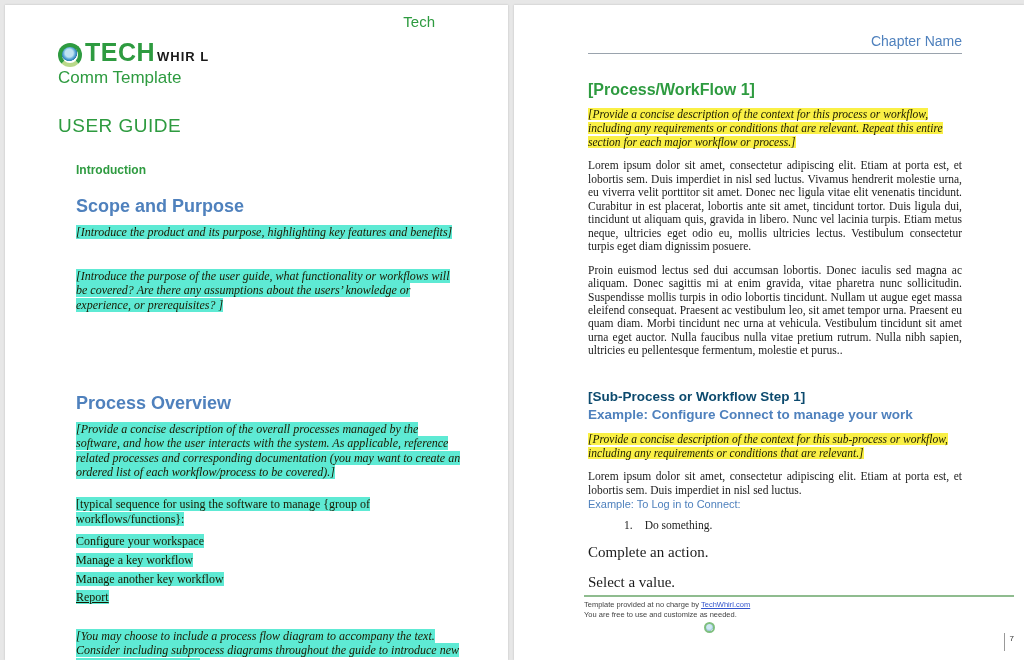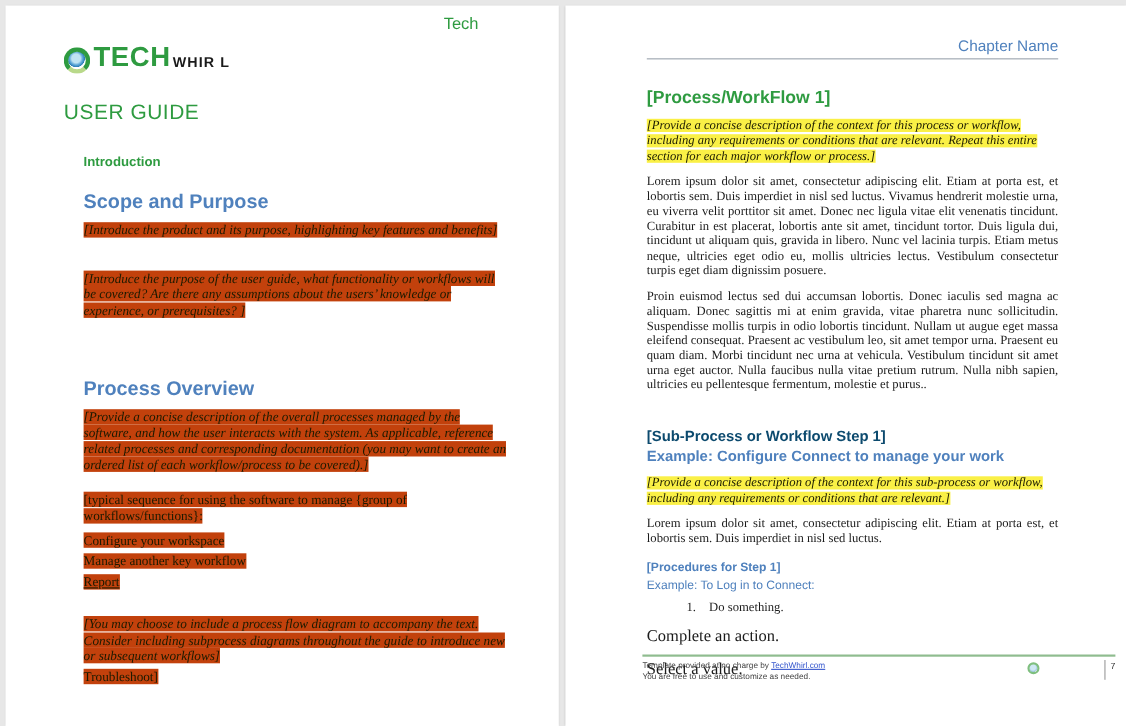--- a/index.html
+++ b/index.html
@@ -21,72 +21,74 @@
   .brand-whirl { color:#1a1a1a; font-weight:bold; font-size:13px; letter-spacing:1px; line-height:1; margin-left:2px; padding-bottom:2px; }
   .comm-template { color:#2e9b40; font-size:17px; margin-top:3px; }
   .tech-topright { position:absolute; top:8px; right:73px; color:#2e9b40; font-size:15px; }
 
   .user-guide { color:#2e9b40; font-size:19px; margin-top:27px; letter-spacing:0.5px; }
   .lp-section { margin-left:18px; margin-top:26px; }
   .h-intro { color:#2e9b40; font-size:12px; font-weight:bold; }
   .h-blue  { color:#4f81bd; font-size:18px; font-weight:bold; }
 
   .note { font-family:"Liberation Serif", serif; font-size:12px; line-height:1.22; color:#1a1a00; max-width:392px; }
-  .note .hl { background:#c2410c; }
+  .note .hl { background:#5eead4; }
   .italic { font-style:italic; }
 
   
   .rp-inner { padding:25px 62px 0 74px; position:relative; height:100%; }
   .rp-header { border-bottom:1px solid #9aa3ad; text-align:right; color:#4f81bd; font-size:14px; padding-bottom:4px; margin-top:3px; }
 
   .rp-h1 { color:#2e9b40; font-size:16px; font-weight:bold; margin-top:27px; }
   .rp-note { font-family:"Liberation Serif", serif; font-size:11.5px; line-height:1.23; color:#1a1a00; margin-top:8px; }
   .rp-note .hl { background:#faf046; }
   .rp-body { font-family:"Liberation Serif", serif; font-size:11.5px; line-height:1.17; color:#1b1b1b; text-align:justify; margin-top:10px; }
   .rp-h2 { color:#0c4a6e; font-size:13.5px; font-weight:bold; margin-top:30px; line-height:1.35; }
   .rp-h2b { color:#4f81bd; font-size:13.5px; font-weight:bold; line-height:1.35; }
   .rp-h3 { color:#4f81bd; font-size:11px; font-weight:bold; margin-top:12px; line-height:1.4; }
   .rp-h3b { color:#4f81bd; font-size:11px; font-weight:normal; line-height:1.4; }
   .rp-list { font-family:"Liberation Serif", serif; font-size:11.5px; color:#1b1b1b; margin-top:6px; margin-left:36px; display:flex; gap:12px; }
   .rp-line { font-family:"Liberation Serif", serif; font-size:15px; color:#1b1b1b; margin-top:13px; }
 
   .rp-footer { position:absolute; left:70px; right:10px; top:590px; border-top:2px solid #8fbc8f;
-               display:flex; align-items:flex-start; padding-top:3px; }
+               display:flex; align-items:flex-start; padding-top:3px;flex-direction:column; }
   .footer-text { font-size:7.5px; color:#444; line-height:1.3; width:230px; }
   .footer-link { color:#3355cc; text-decoration:underline; }
   .footer-eye { width:11px; height:11px; border-radius:50%; border:2px solid #7fbf7f;
                 background:radial-gradient(circle at 45% 40%, #cfe8f4 0 40%, #9cc6e0 70%, #fff 75%); margin-left:120px; margin-top:2px; }
   .footer-page { margin-left:auto; font-size:8px; color:#333; border-left:1px solid #999; padding:1px 0 8px 5px; }
 </style>
 </head>
 <body>
 
 <div class="page page-left">
   <div class="lp-inner">
 
     <div class="logo-row">
       <div class="logo-eye"></div>
       <span class="brand-tech">TECH</span>
       <span class="brand-whirl">WHIR L</span>
     </div>
+    <div class="comm-template">Comm Template</div>
     <div class="tech-topright">Tech</div>
 
     <div class="user-guide">USER GUIDE</div>
 
     <div class="lp-section">
       <div class="h-intro">Introduction</div>
 
       <div class="h-blue" style="margin-top:19px;">Scope and Purpose</div>
       <div class="note italic" style="margin-top:8px;"><span class="hl">[Introduce the product and its purpose, highlighting key features and benefits]</span></div>
       <div class="note italic" style="margin-top:29px;"><span class="hl">[Introduce the purpose of the user guide, what functionality or workflows will be covered? Are there any assumptions about the users’ knowledge or experience, or prerequisites? ]</span></div>
 
-      <div class="h-blue" style="margin-top:53px;">Process Overview</div>
+      <div class="h-blue" style="margin-top:80px;">Process Overview</div>
       <div class="note italic" style="margin-top:8px;"><span class="hl">[Provide a concise description of the overall processes managed by the software, and how the user interacts with the system. As applicable, reference related processes and corresponding documentation (you may want to create an ordered list of each workflow/process to be covered).]</span></div>
       <div class="note" style="margin-top:17px;"><span class="hl">[typical sequence for using the software to manage  {group of workflows/functions}:</span></div>
       <div class="note" style="margin-top:8px;"><span class="hl">Configure your workspace</span></div>
+      <div class="note" style="margin-top:4px;"><span class="hl">Manage a key workflow</span></div>
       <div class="note" style="margin-top:4px;"><span class="hl">Manage another key workflow</span></div>
       <div class="note" style="margin-top:4px;text-decoration:underline;"><span class="hl">Report</span></div>
       <div class="note italic" style="margin-top:24px;"><span class="hl">[You may choose to include a process flow diagram to accompany the text. Consider including subprocess diagrams throughout the guide to introduce new or subsequent workflows]</span></div>
       <div class="note" style="margin-top:4px;"><span class="hl">Troubleshoot]</span></div>
     </div>
   </div>
 </div>
 
 <div class="page page-right">
   <div class="rp-inner">
@@ -98,21 +100,20 @@
 
     <div class="rp-body">Lorem ipsum dolor sit amet, consectetur adipiscing elit. Etiam at porta est, et lobortis sem. Duis imperdiet in nisl sed luctus. Vivamus hendrerit molestie urna, eu viverra velit porttitor sit amet. Donec nec ligula vitae elit venenatis tincidunt. Curabitur in est placerat, lobortis ante sit amet, tincidunt tortor. Duis ligula dui, tincidunt ut aliquam quis, gravida in libero. Nunc vel lacinia turpis. Etiam metus neque, ultricies eget odio eu, mollis ultricies lectus. Vestibulum consectetur turpis eget diam dignissim posuere.</div>
     <div class="rp-body">Proin euismod lectus sed dui accumsan lobortis. Donec iaculis sed magna ac aliquam. Donec sagittis mi at enim gravida, vitae pharetra nunc sollicitudin. Suspendisse mollis turpis in odio lobortis tincidunt. Nullam ut augue eget massa eleifend consequat. Praesent ac vestibulum leo, sit amet tempor urna. Praesent eu quam diam. Morbi tincidunt nec urna at vehicula. Vestibulum tincidunt sit amet urna eget auctor. Nulla faucibus nulla vitae pretium rutrum. Nulla nibh sapien, ultricies eu pellentesque fermentum, molestie et purus..</div>
 
     <div class="rp-h2">[Sub-Process or Workflow Step 1]</div>
     <div class="rp-h2b">Example: Configure Connect to manage your work</div>
     <div class="rp-note italic"><span class="hl">[Provide a concise description of the context for this sub-process or workflow, including any requirements or conditions that are relevant.]</span></div>
 
     <div class="rp-body">Lorem ipsum dolor sit amet, consectetur adipiscing elit. Etiam at porta est, et lobortis sem. Duis imperdiet in nisl sed luctus.</div>
 
-    <div class="rp-h3">[Procedures for Step 1]</div>
     <div class="rp-h3b">Example: To Log in to Connect:</div>
 
     <div class="rp-list">
       <span>1.</span>
       <span>Do something.</span>
     </div>
     <div class="rp-line">Complete an action.</div>
     <div class="rp-line">Select a value.</div>
 
     <div class="rp-footer">

